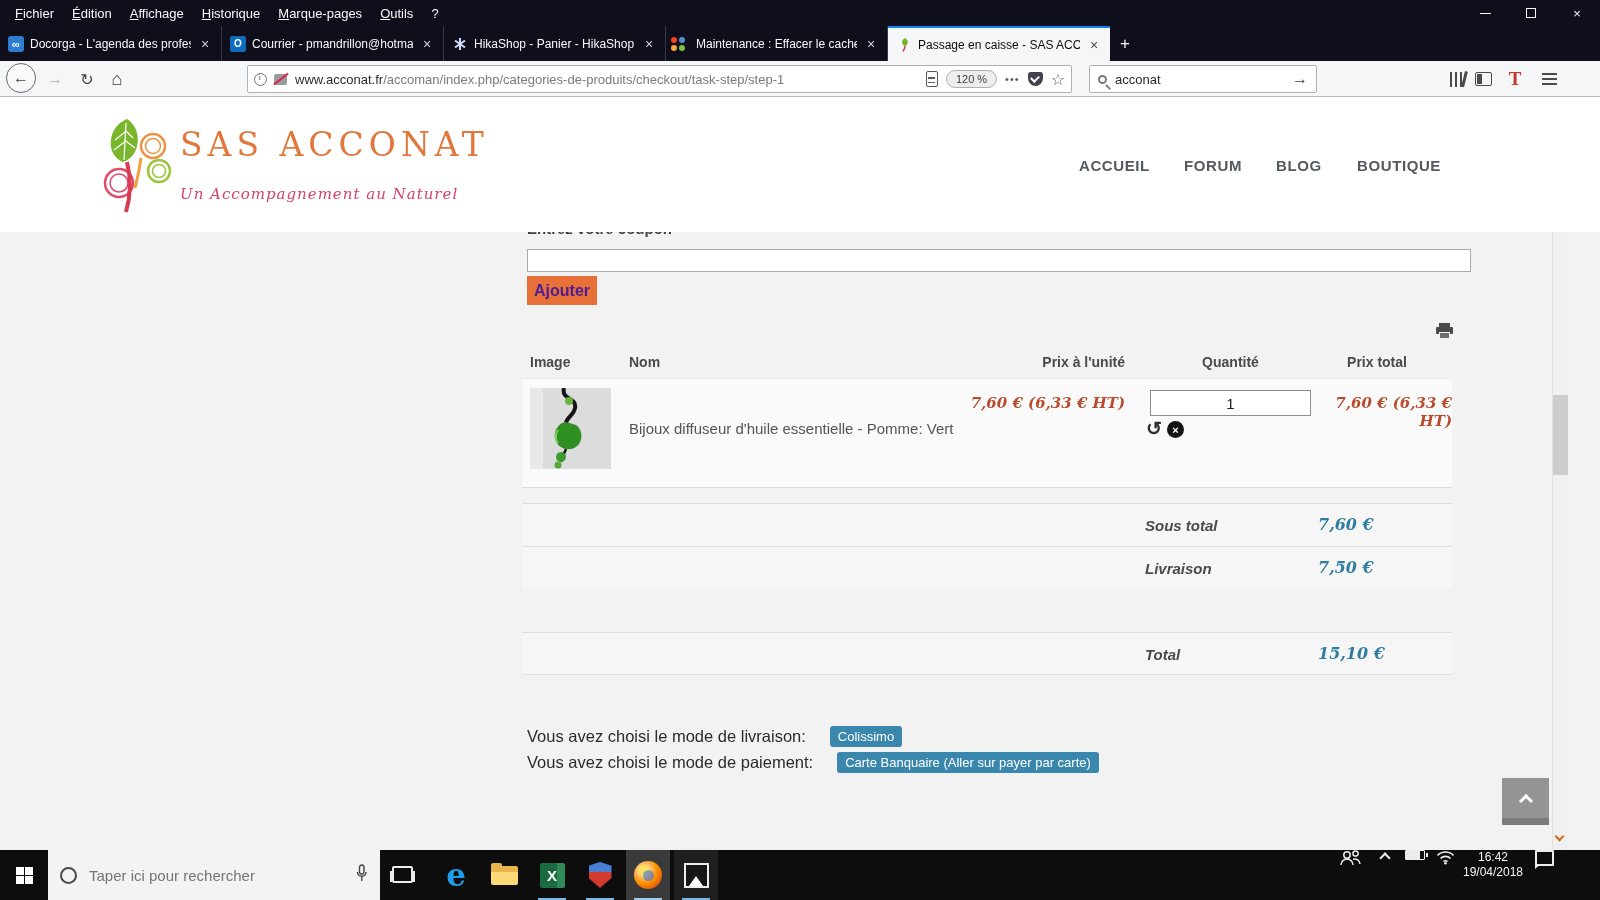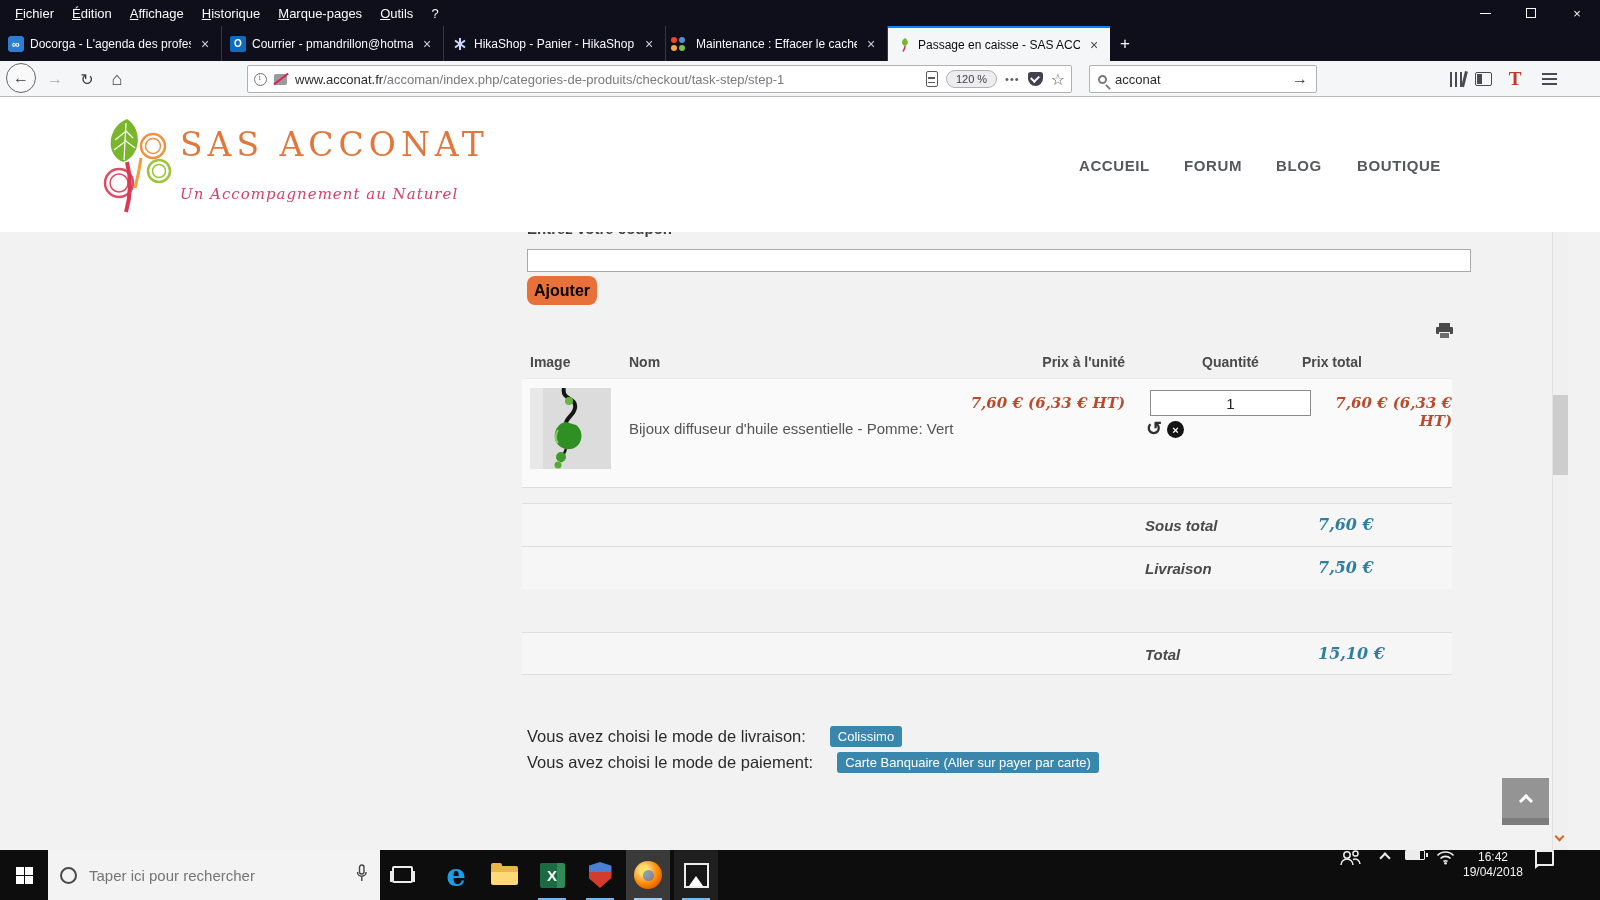--- a/index.html
+++ b/index.html
@@ -61,21 +61,21 @@
   .hamburger-icon { width:15px; height:2px; background:#4a4a4f; box-shadow:0 -5px 0 #4a4a4f, 0 5px 0 #4a4a4f; }
 
   
   #page { position:absolute; left:0; top:97px; width:1600px; height:753px; background:#f2f2f2; overflow:hidden; }
   #site-header { position:absolute; left:0; top:0; width:1600px; height:135px; background:#fff; z-index:2; }
   #logo-title { position:absolute; left:180px; top:28px; font-family:"DejaVu Serif",serif; font-size:33px; color:#e0783c; letter-spacing:5px; }
   #logo-tagline { position:absolute; left:180px; top:88px; font-family:"DejaVu Serif",serif; font-style:italic; font-size:15px; color:#d5416d; letter-spacing:1px; }
   .nav-item { position:absolute; top:60px; font-size:15px; font-weight:bold; color:#54595e; letter-spacing:0.6px; }
   #coupon-label { position:absolute; left:527px; top:123px; z-index:1; font-size:15px; font-weight:bold; color:#3e3e3e; }
   #coupon-input { position:absolute; left:527px; top:152px; width:944px; height:23px; background:#fff; border:1px solid #a9a9a9; z-index:1; }
-  #coupon-btn { position:absolute; left:527px; top:179px; width:70px; height:29px; background:#e8713a; color:#000000; font-size:16px; font-weight:bold; display:flex; align-items:center; justify-content:center;border-radius:8px; }
+  #coupon-btn { position:absolute; left:527px; top:179px; width:70px; height:29px; background:#e8713a; color:#4c1d95; font-size:16px; font-weight:bold; display:flex; align-items:center; justify-content:center; }
   .hdr-cell { position:absolute; top:257px; font-size:14px; font-weight:bold; color:#4a4a4a; }
   #table-hdr-line { position:absolute; left:522px; top:281px; width:930px; height:110px; background:#fafafa; border-top:1px solid #e9e9e9; border-bottom:1px solid #dcdcdc; }
   .price { font-family:"DejaVu Serif",serif; font-style:italic; font-weight:bold; font-size:15px; color:#b94a2c; }
   #qty-input { position:absolute; left:1150px; top:293px; width:161px; height:26px; background:#fff; border:1px solid #8c8c8c; text-align:center; font-size:15px; color:#222; font-family:"Liberation Sans",sans-serif; }
   .cart-refresh { position:absolute; left:1146px; top:320px; font-size:19px; font-weight:bold; color:#2e2e2e; transform:scaleX(-1); }
   .cart-delete { position:absolute; left:1167px; top:324px; width:17px; height:17px; border-radius:50%; background:#141414; color:#fff; font-size:11px; font-weight:bold; display:flex; align-items:center; justify-content:center; }
   .tot-row { position:absolute; left:522px; width:930px; height:43px; background:#f6f6f6; border-top:1px solid #dedede; }
   .tot-label { position:absolute; left:623px; top:13px; font-size:15px; font-weight:bold; color:#4a4a4a;font-style:italic; }
   .tot-value { position:absolute; left:796px; top:11px; font-family:"DejaVu Serif",serif; font-style:italic; font-weight:bold; font-size:16px; color:#2f7e9f; }
   .mode-line { position:absolute; left:527px; font-size:16.5px; color:#2b2b2b; display:flex; align-items:center; gap:24px; }
@@ -260,21 +260,21 @@
           <rect x="3" y="0" width="11" height="4" fill="#4a4a4a"></rect>
           <rect x="0" y="4" width="17" height="7" rx="1" fill="#4a4a4a"></rect>
           <rect x="3.5" y="9.5" width="10" height="6" fill="#6d6d6d" stroke="#f2f2f2"></rect>
         </svg>
     </div>
 
     <span class="hdr-cell" style="left:530px;">Image</span>
     <span class="hdr-cell" style="left:629px;">Nom</span>
     <span class="hdr-cell" style="left:925px; width:200px; text-align:right; position:absolute;">Prix à l'unité</span>
     <span class="hdr-cell" style="left:1150px; width:161px; text-align:center; position:absolute;">Quantité</span>
-    <span class="hdr-cell" style="left:1302px; width:150px; text-align:left; position:absolute;">Prix total</span>
+    <span class="hdr-cell" style="left:1302px; width:150px; text-align:center; position:absolute;">Prix total</span>
 
     <div id="table-hdr-line"></div>
     <div class="abs" style="left:530px; top:291px; width:81px; height:81px;">
       <svg width="81" height="81">
         <rect width="81" height="81" fill="#dcdcdc"></rect>
         <rect width="13" height="81" fill="#e8e8e8"></rect>
         <path d="M34 0 C31 12 47 9 45 20 C44 27 37 29 36 35" stroke="#151515" stroke-width="4" fill="none"></path>
         <circle cx="39" cy="13" r="4" fill="#67b33e"></circle>
         <path d="M36 34 C22 36 20 58 36 61 C52 63 56 44 46 37 Z" fill="#2f8f23"></path>
         <path d="M28 42 C25 46 25 52 28 55" stroke="#7fd45e" stroke-width="2" fill="none"></path>

